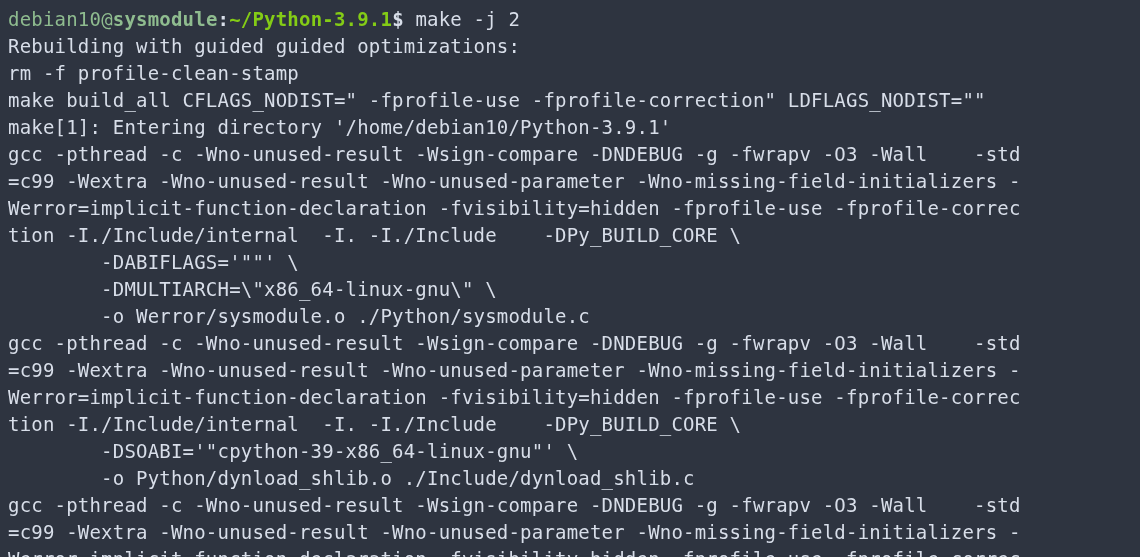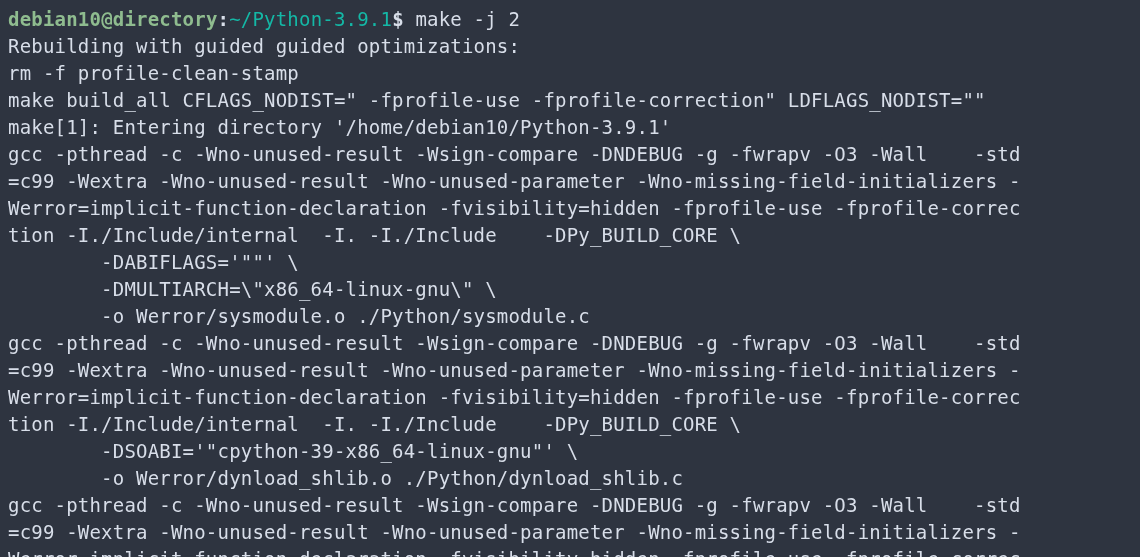--- a/index.html
+++ b/index.html
@@ -12,43 +12,43 @@
   }
   .terminal {
     font-family: "DejaVu Sans Mono", "Liberation Mono", monospace;
     font-size: 19px;
     line-height: 27px;
     color: #d8dee9;
     padding: 6px 8px;
     white-space: pre;
     letter-spacing: 0.2px;
   }
-  .prompt-user { color: #8fbc8f; font-weight: bold; }
+  .prompt-user { color: #8fbc8f; font-weight: normal; }
   .prompt-host { color: #8fbc8f; font-weight: bold; }
   .prompt-colon { color: #d8dee9; font-weight: bold; }
-  .prompt-path { color: #14b8a6; font-weight: normal; }
+  .prompt-path { color: #84cc16; font-weight: bold; }
   .prompt-dollar { color: #d8dee9; font-weight: bold; }
   .cmd { color: #d8dee9; }
 </style>
 </head>
 <body>
 
-<div class="terminal"><span class="prompt-user">debian10</span><span class="prompt-user">@</span><span class="prompt-host">directory</span><span class="prompt-colon">:</span><span class="prompt-path">~/Python-3.9.1</span><span class="prompt-dollar">$ </span><span class="cmd">make -j 2</span>
+<div class="terminal"><span class="prompt-user">debian10</span><span class="prompt-user">@</span><span class="prompt-host">sysmodule</span><span class="prompt-colon">:</span><span class="prompt-path">~/Python-3.9.1</span><span class="prompt-dollar">$ </span><span class="cmd">make -j 2</span>
 <span>Rebuilding with guided guided optimizations:</span>
 <span>rm -f profile-clean-stamp</span>
 <span>make build_all CFLAGS_NODIST=" -fprofile-use -fprofile-correction" LDFLAGS_NODIST=""</span>
 <span>make[1]: Entering directory '/home/debian10/Python-3.9.1'</span>
 <span>gcc -pthread -c -Wno-unused-result -Wsign-compare -DNDEBUG -g -fwrapv -O3 -Wall    -std</span>
 <span>=c99 -Wextra -Wno-unused-result -Wno-unused-parameter -Wno-missing-field-initializers -</span>
 <span>Werror=implicit-function-declaration -fvisibility=hidden -fprofile-use -fprofile-correc</span>
 <span>tion -I./Include/internal  -I. -I./Include    -DPy_BUILD_CORE \</span>
 <span>        -DABIFLAGS='""' \</span>
 <span>        -DMULTIARCH=\"x86_64-linux-gnu\" \</span>
 <span>        -o Werror/sysmodule.o ./Python/sysmodule.c</span>
 <span>gcc -pthread -c -Wno-unused-result -Wsign-compare -DNDEBUG -g -fwrapv -O3 -Wall    -std</span>
 <span>=c99 -Wextra -Wno-unused-result -Wno-unused-parameter -Wno-missing-field-initializers -</span>
 <span>Werror=implicit-function-declaration -fvisibility=hidden -fprofile-use -fprofile-correc</span>
 <span>tion -I./Include/internal  -I. -I./Include    -DPy_BUILD_CORE \</span>
 <span>        -DSOABI='"cpython-39-x86_64-linux-gnu"' \</span>
-<span>        -o Werror/dynload_shlib.o ./Python/dynload_shlib.c</span>
+<span>        -o Python/dynload_shlib.o ./Include/dynload_shlib.c</span>
 <span>gcc -pthread -c -Wno-unused-result -Wsign-compare -DNDEBUG -g -fwrapv -O3 -Wall    -std</span>
 <span>=c99 -Wextra -Wno-unused-result -Wno-unused-parameter -Wno-missing-field-initializers -</span>
 <span>Werror=implicit-function-declaration -fvisibility=hidden -fprofile-use -fprofile-correc</span></div>
 
 </body></html>

